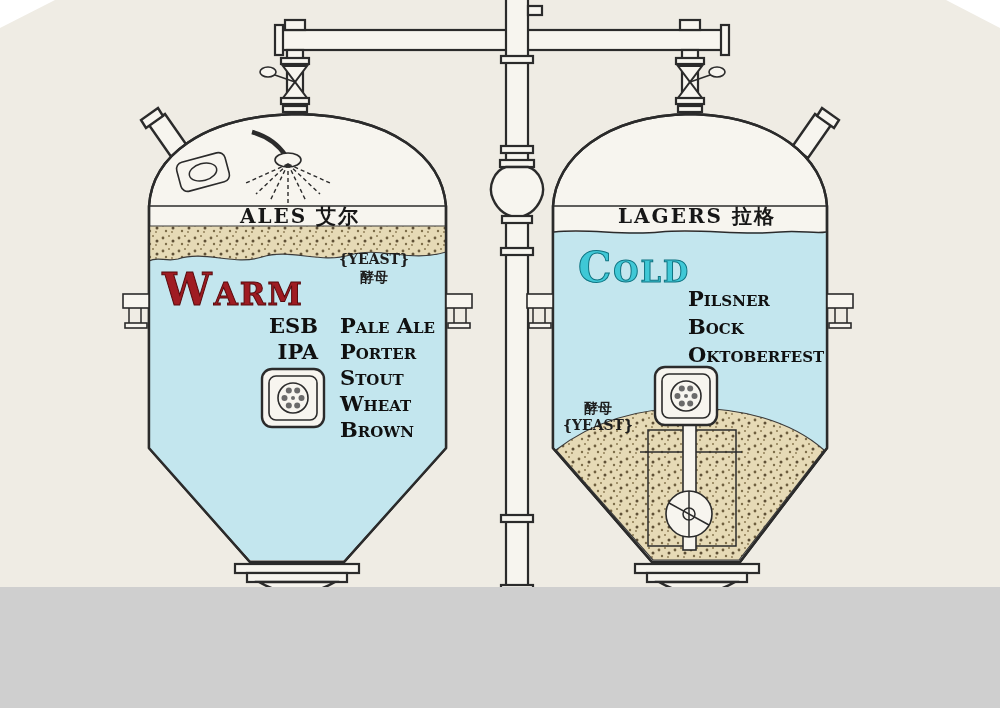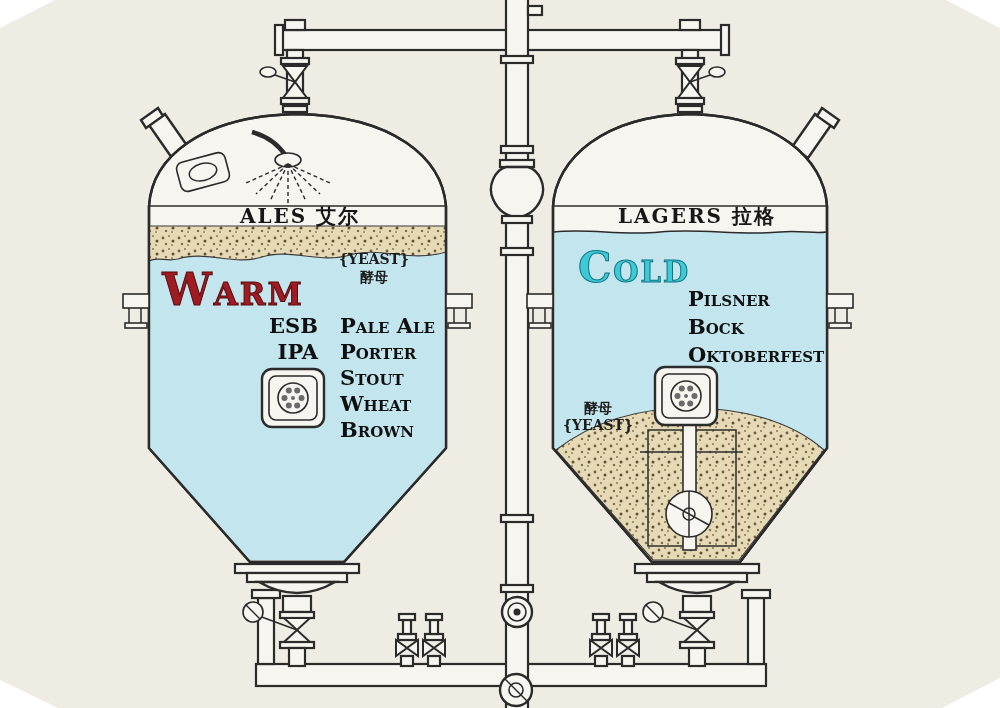--- a/index.html
+++ b/index.html
@@ -1,16 +1,16 @@
 <!DOCTYPE html>
 <html><head>
 <meta charset="utf-8">
 <style>
   html,body{margin:0;padding:0;background:#cfcfcf;}
-  .stage{width:1000px;height:708px;background:#f97316;position:relative;overflow:hidden;text-decoration:underline;}
+  .stage{width:1000px;height:587px;background:#f97316;position:relative;overflow:hidden;text-decoration:underline;}
   svg{display:block;}
   text{user-select:none;}
   .t-head{font-family:"DejaVu Serif",serif;font-weight:700;font-size:20px;letter-spacing:2px;fill:#171717;}
   .t-style{font-family:"DejaVu Serif",serif;font-weight:700;font-size:21px;font-variant:small-caps;fill:#101010;}
   .t-temp-warm{font-family:"DejaVu Serif",serif;font-weight:700;font-size:44px;font-variant:small-caps;letter-spacing:2px;stroke:#57090c;stroke-width:1px;}
   .t-temp-cold{font-family:"DejaVu Serif",serif;font-weight:700;font-size:42px;font-variant:small-caps;letter-spacing:2px;stroke:#0f7482;stroke-width:1px;}
   .t-yeast{font-family:"DejaVu Serif",serif;font-weight:700;font-size:14px;fill:#1d1d1d;}
   .ln{stroke:#2b2b2b;stroke-width:2.4;fill:none;}
   .ln-thin{stroke:#2b2b2b;stroke-width:1.5;fill:none;}
   .shape{fill:#f7f5ef;stroke:#2b2b2b;stroke-width:2.4;}

